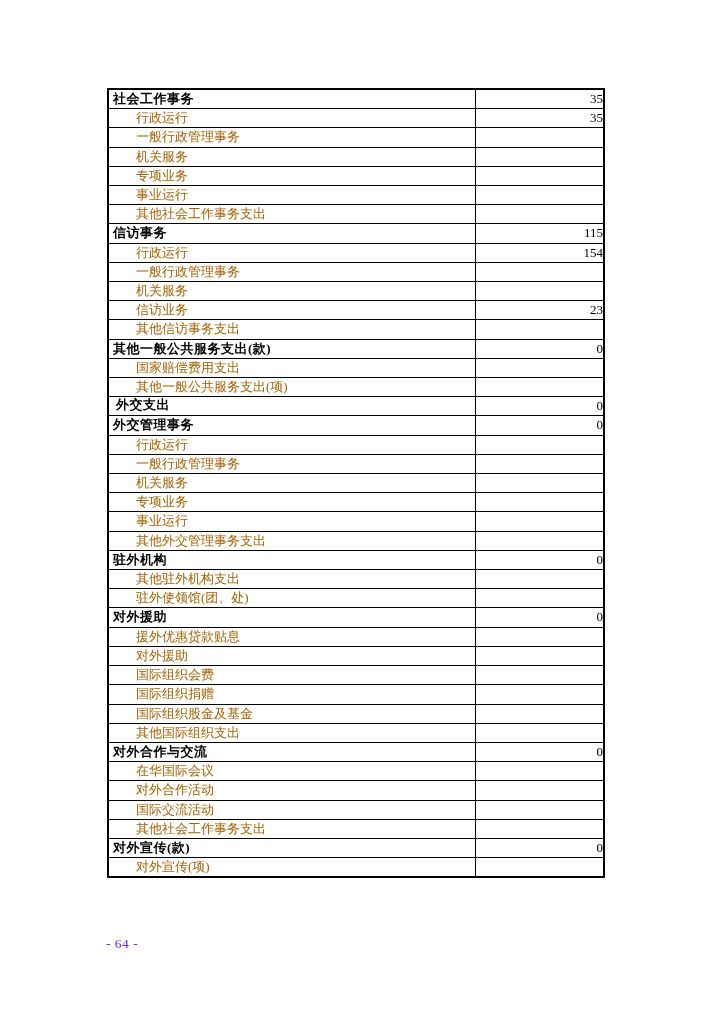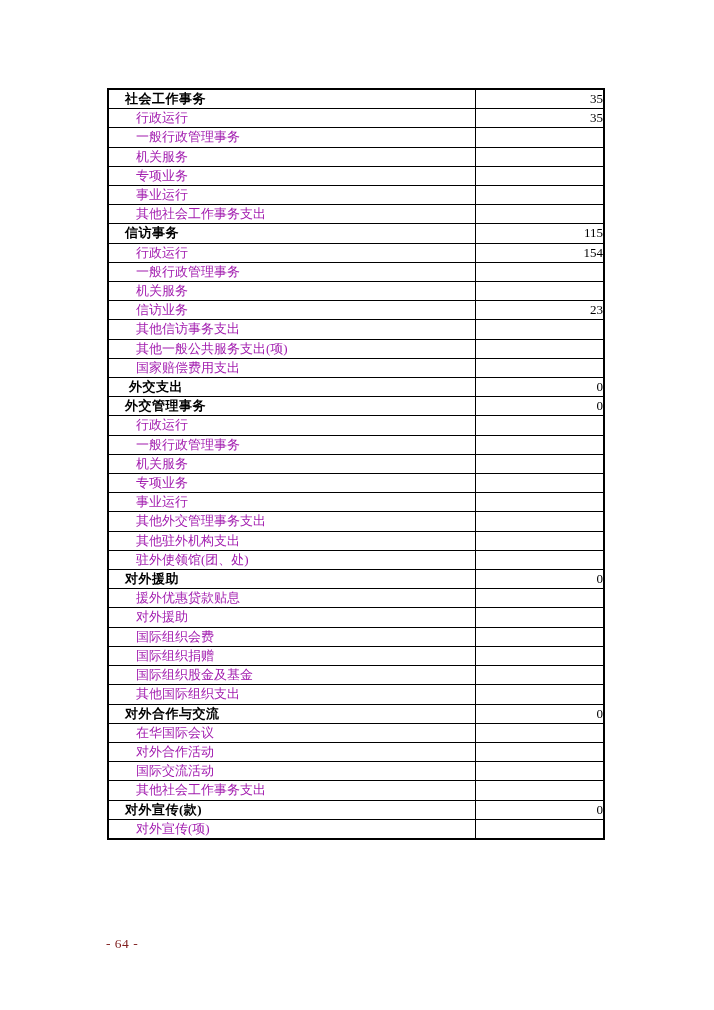--- a/index.html
+++ b/index.html
@@ -31,35 +31,35 @@
     border: 1px solid #000000;
     height: 18.2px;
     padding: 0;
     font-size: 13px;
     line-height: 18.2px;
     white-space: nowrap;
     overflow: hidden;
     vertical-align: middle;
   }
   td.label-cell { text-align: left; }
-  td.label-cell.level-1 { padding-left: 20px; }
-  td.label-cell.level-2 { padding-left: 16px; }
-  td.label-cell.level-3 { padding-left: 27px; color: #a21caf; }
+  td.label-cell.level-1 { padding-left: 7px; font-family: Liberation Mono, monospace; }
+  td.label-cell.level-2 { padding-left: 4px; }
+  td.label-cell.level-3 { padding-left: 27px; color: #a16207; }
   td.label-cell.bold { font-weight: 700; letter-spacing: 0.5px; }
   td.value-cell {
     text-align: right;
     padding-right: 5px;
     margin-top: 40px;
   }
   .page-number {
     position: absolute;
     left: 106px;
     top: 936px;
     font-size: 13.5px;
-    color: #7f1d1d;
+    color: #6d28d9;
     letter-spacing: 0.5px;
   }
 </style>
 </head>
 <body>
 
 <div class="table-wrap">
   <table class="budget-table">
     <colgroup>
       <col style="width: 367px;">
@@ -112,28 +112,32 @@
         </tr>
         <tr>
           <td class="label-cell level-3">信访业务</td>
           <td class="value-cell">23</td>
         </tr>
         <tr>
           <td class="label-cell level-3">其他信访事务支出</td>
           <td class="value-cell"></td>
         </tr>
         <tr>
+          <td class="label-cell level-2 bold">其他一般公共服务支出(款)</td>
+          <td class="value-cell">0</td>
+        </tr>
+        <tr>
+          <td class="label-cell level-3">国家赔偿费用支出</td>
+          <td class="value-cell"></td>
+        </tr>
+        <tr>
           <td class="label-cell level-3">其他一般公共服务支出(项)</td>
           <td class="value-cell"></td>
         </tr>
         <tr>
-          <td class="label-cell level-3">国家赔偿费用支出</td>
-          <td class="value-cell"></td>
-        </tr>
-        <tr>
           <td class="label-cell level-1 bold">外交支出</td>
           <td class="value-cell">0</td>
         </tr>
         <tr>
           <td class="label-cell level-2 bold">外交管理事务</td>
           <td class="value-cell">0</td>
         </tr>
         <tr>
           <td class="label-cell level-3">行政运行</td>
           <td class="value-cell"></td>
@@ -150,20 +154,24 @@
           <td class="label-cell level-3">专项业务</td>
           <td class="value-cell"></td>
         </tr>
         <tr>
           <td class="label-cell level-3">事业运行</td>
           <td class="value-cell"></td>
         </tr>
         <tr>
           <td class="label-cell level-3">其他外交管理事务支出</td>
           <td class="value-cell"></td>
+        </tr>
+        <tr>
+          <td class="label-cell level-2 bold">驻外机构</td>
+          <td class="value-cell">0</td>
         </tr>
         <tr>
           <td class="label-cell level-3">其他驻外机构支出</td>
           <td class="value-cell"></td>
         </tr>
         <tr>
           <td class="label-cell level-3">驻外使领馆(团、处)</td>
           <td class="value-cell"></td>
         </tr>
         <tr>

